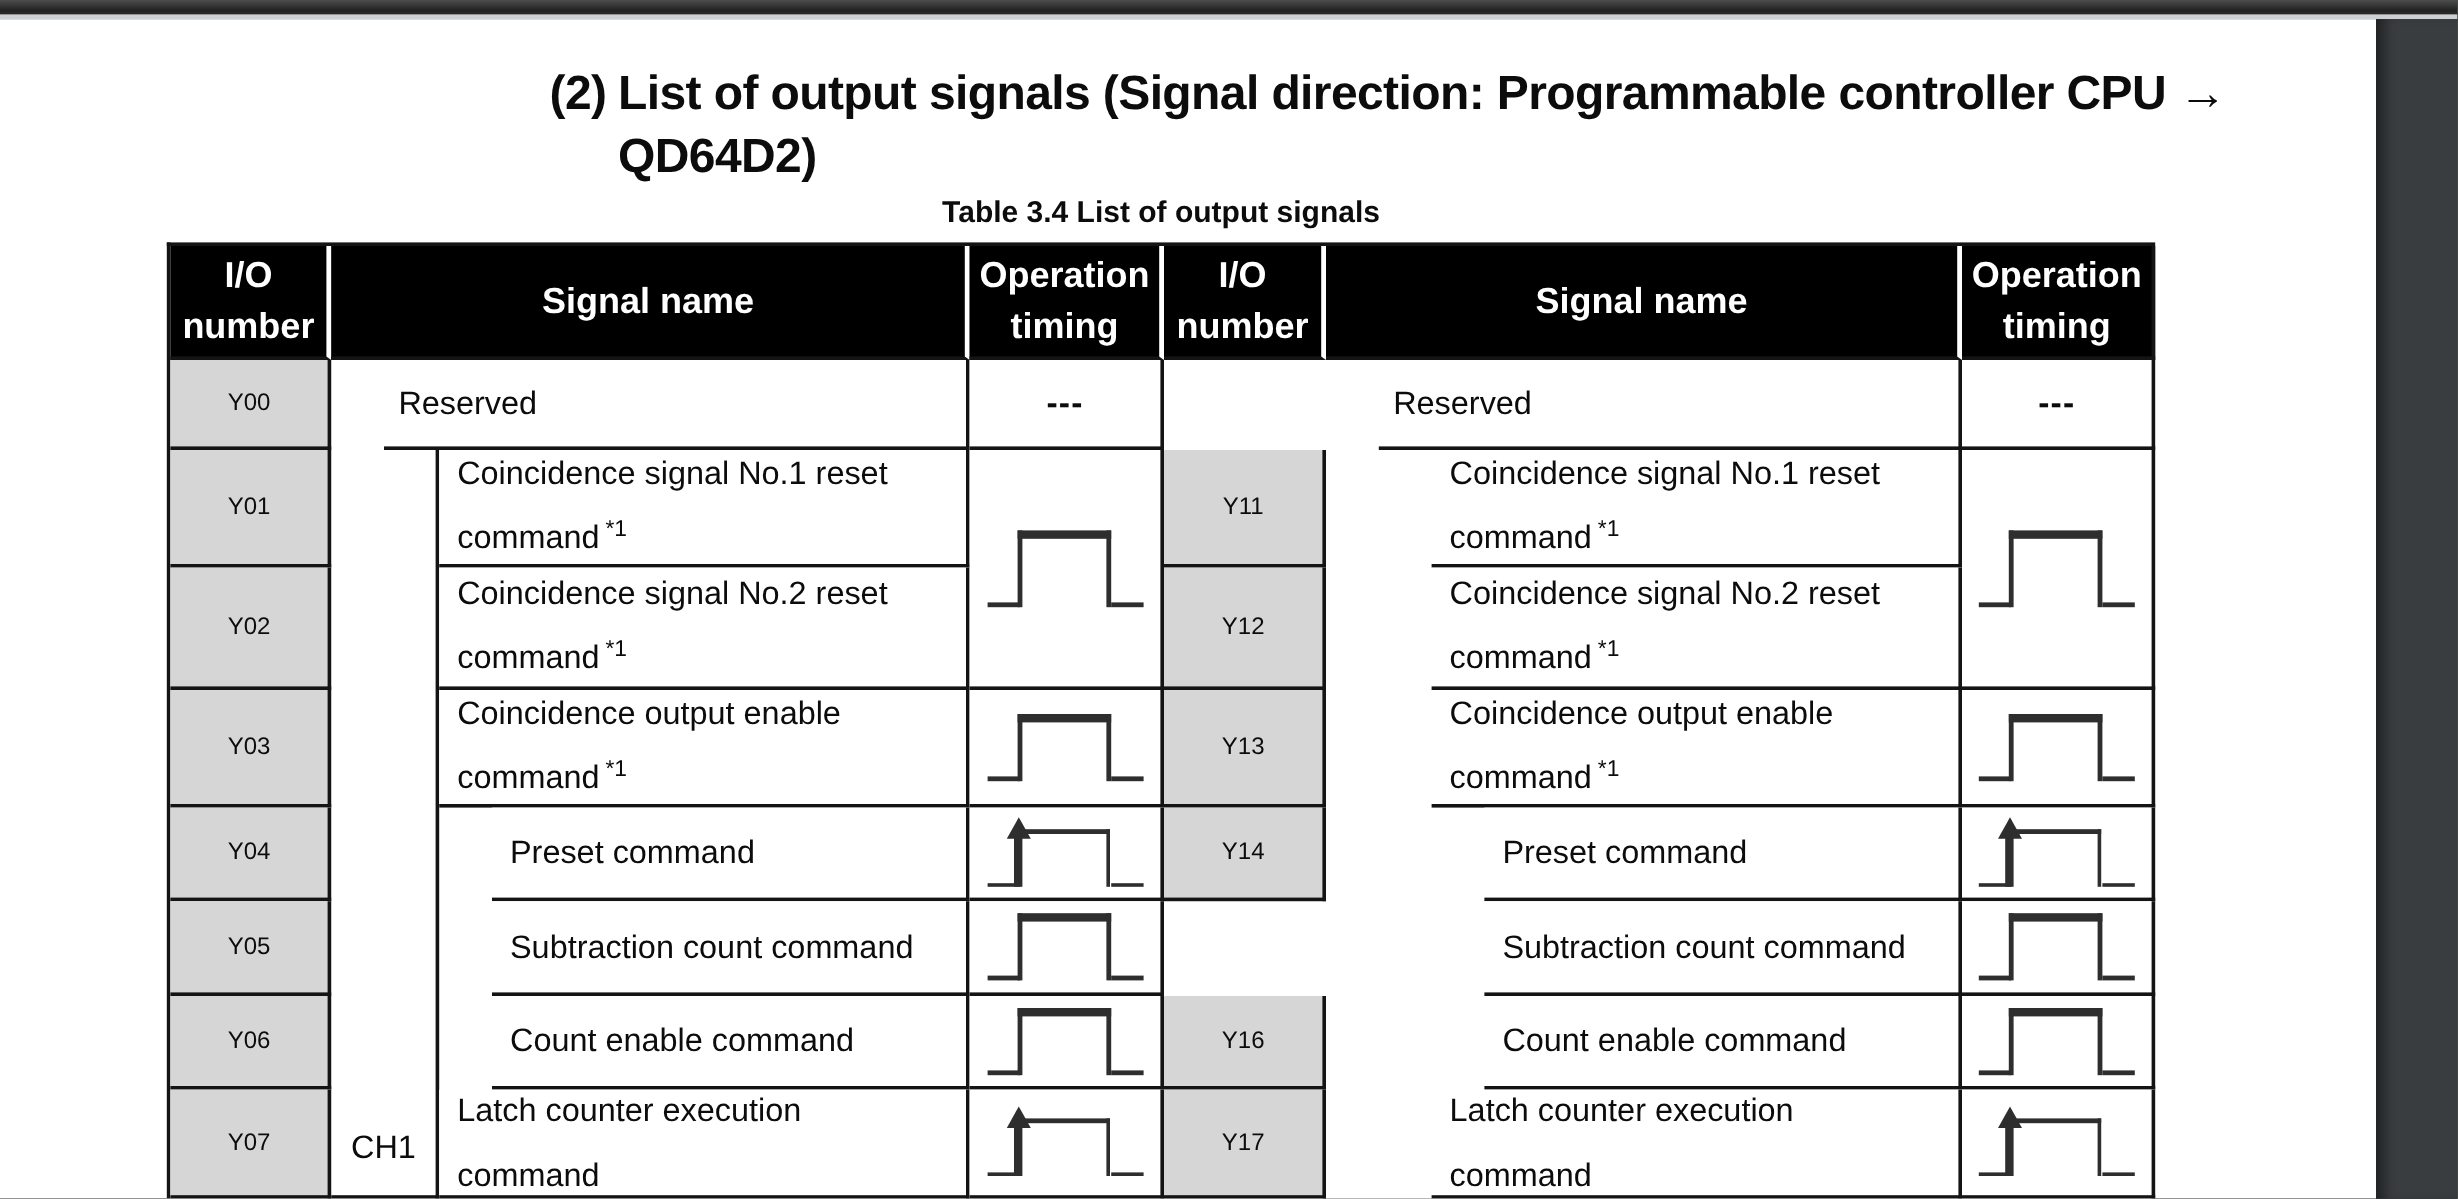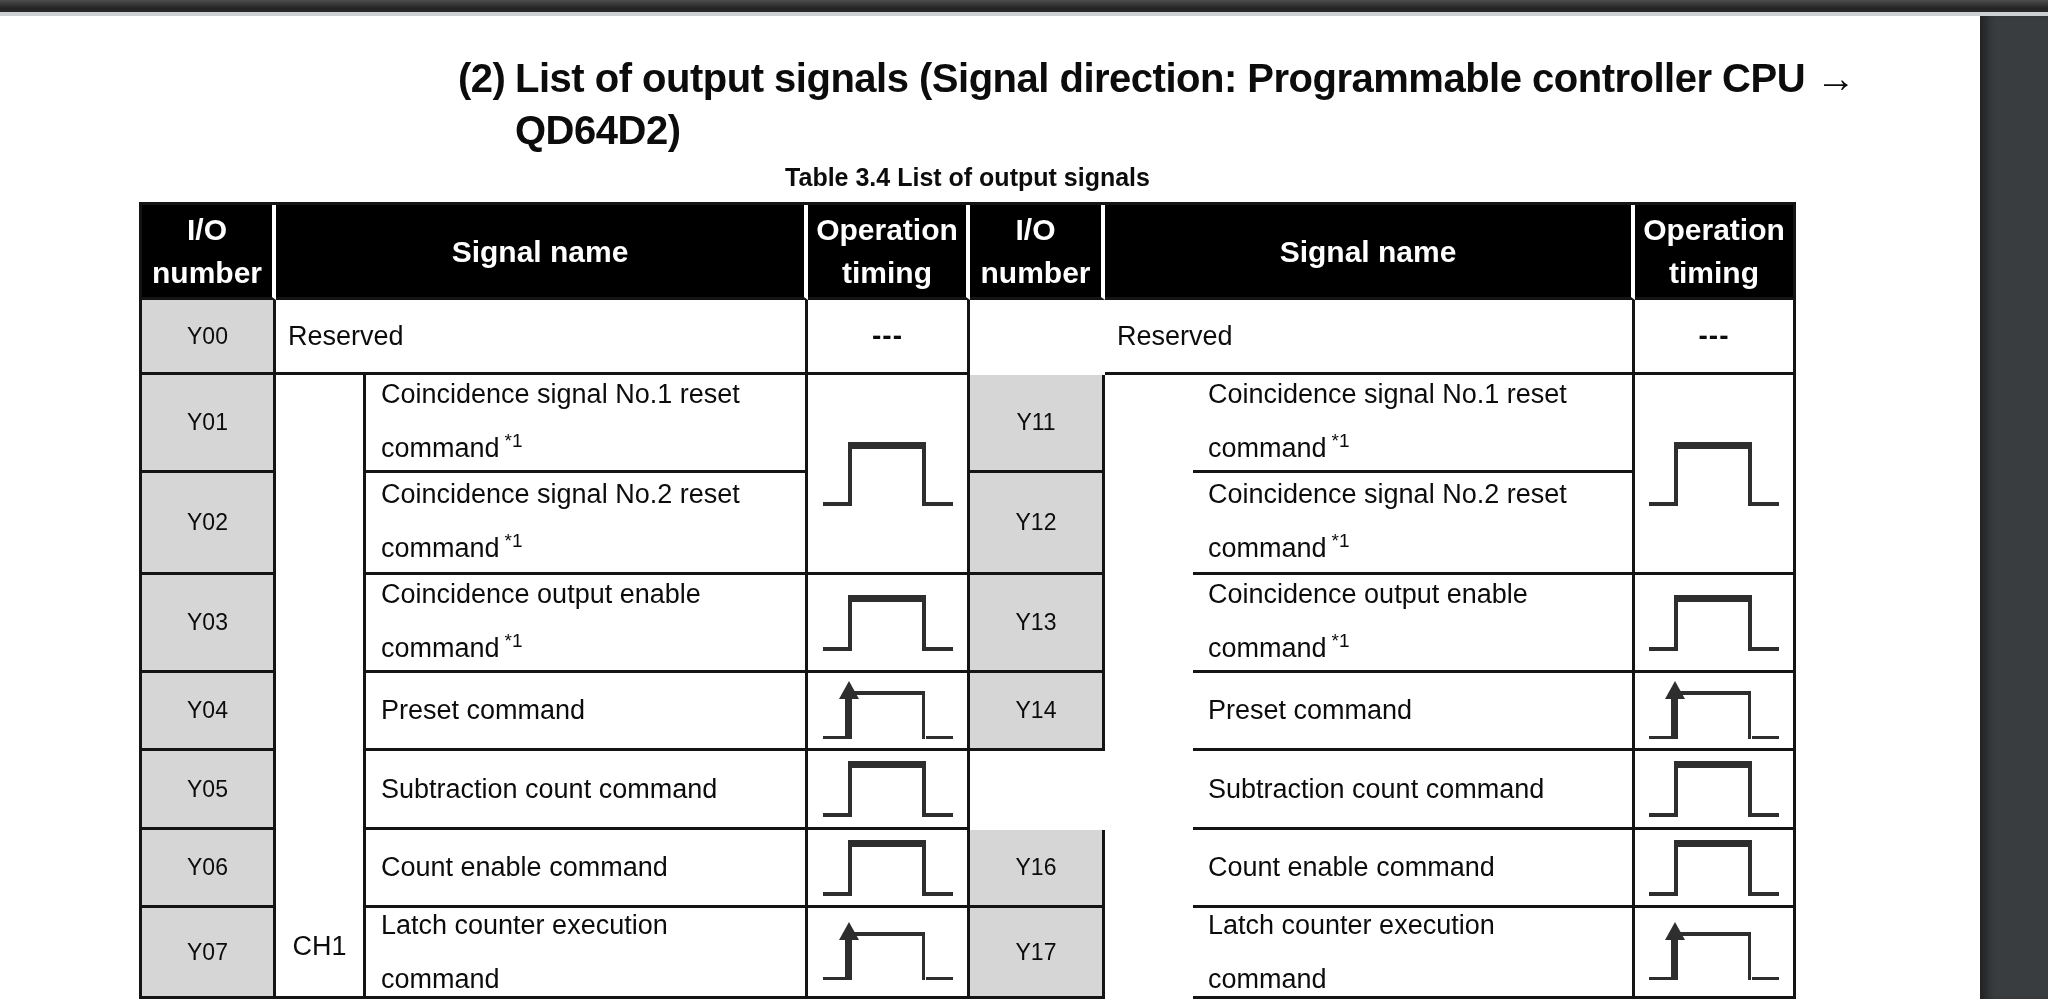--- a/index.html
+++ b/index.html
@@ -21,26 +21,26 @@
   
   .tbl{position:absolute;left:139px;top:186px;display:grid;background:#fff;
        grid-template-columns:134px 90px 442px 162px 135px 88px 442px 161px;
        grid-template-rows:95px 75px 98px 102px 98px 78px 79px 78px 91px;
        border-top:3px solid #141414;border-left:3px solid #141414;}
   .c{box-sizing:border-box;border-right:3px solid #141414;border-bottom:3px solid #141414;background:#fff;}
   .hc{box-sizing:border-box;background:#000;color:#fff;display:flex;flex-direction:column;
       align-items:center;justify-content:center;font-weight:bold;font-size:30px;line-height:43px;
       border-right:4px solid #fff;border-bottom:3px solid #141414;}
   .hc.last{border-right:3px solid #141414;}
-  .io{background:#d6d6d6;display:flex;align-items:center;justify-content:center;font-size:23px;}
+  .io{background:#d6d6d6;display:flex;align-items:center;justify-content:center;font-size:20px;}
   .sig{display:flex;flex-direction:column;justify-content:center;padding-left:15px;font-size:27px;line-height:54px;}
-  .sig.one{line-height:normal;}
+  .sig.one{line-height:normal;margin-left:44px;}
   .sig.res{padding-left:12px;}
   .sig .sup{font-size:19px;position:relative;top:-10px;margin-left:5px;}
-  .ch{display:flex;align-items:flex-end;justify-content:center;padding-bottom:34px;font-size:27px;}
+  .ch{display:flex;align-items:flex-end;justify-content:center;padding-bottom:24px;font-size:27px;}
   .op{display:flex;align-items:center;justify-content:center;}
   .dash{font-weight:bold;font-size:28px;letter-spacing:1px;}
 
   
   .wave{position:relative;width:130px;height:56px;}
   .wave.big{height:64px;}
   .wave i{position:absolute;background:#2e2e2e;}
   .wave .bl{left:0;bottom:0;width:27px;height:4px;}
   .wave .rise{left:25px;top:0;bottom:0;width:4px;}
   .wave .top{left:25px;top:0;width:78px;height:7px;}

